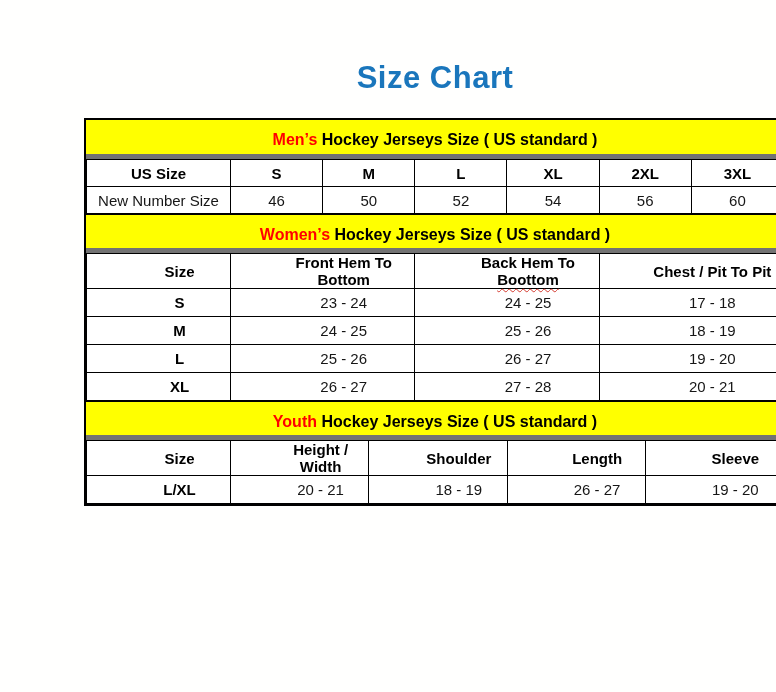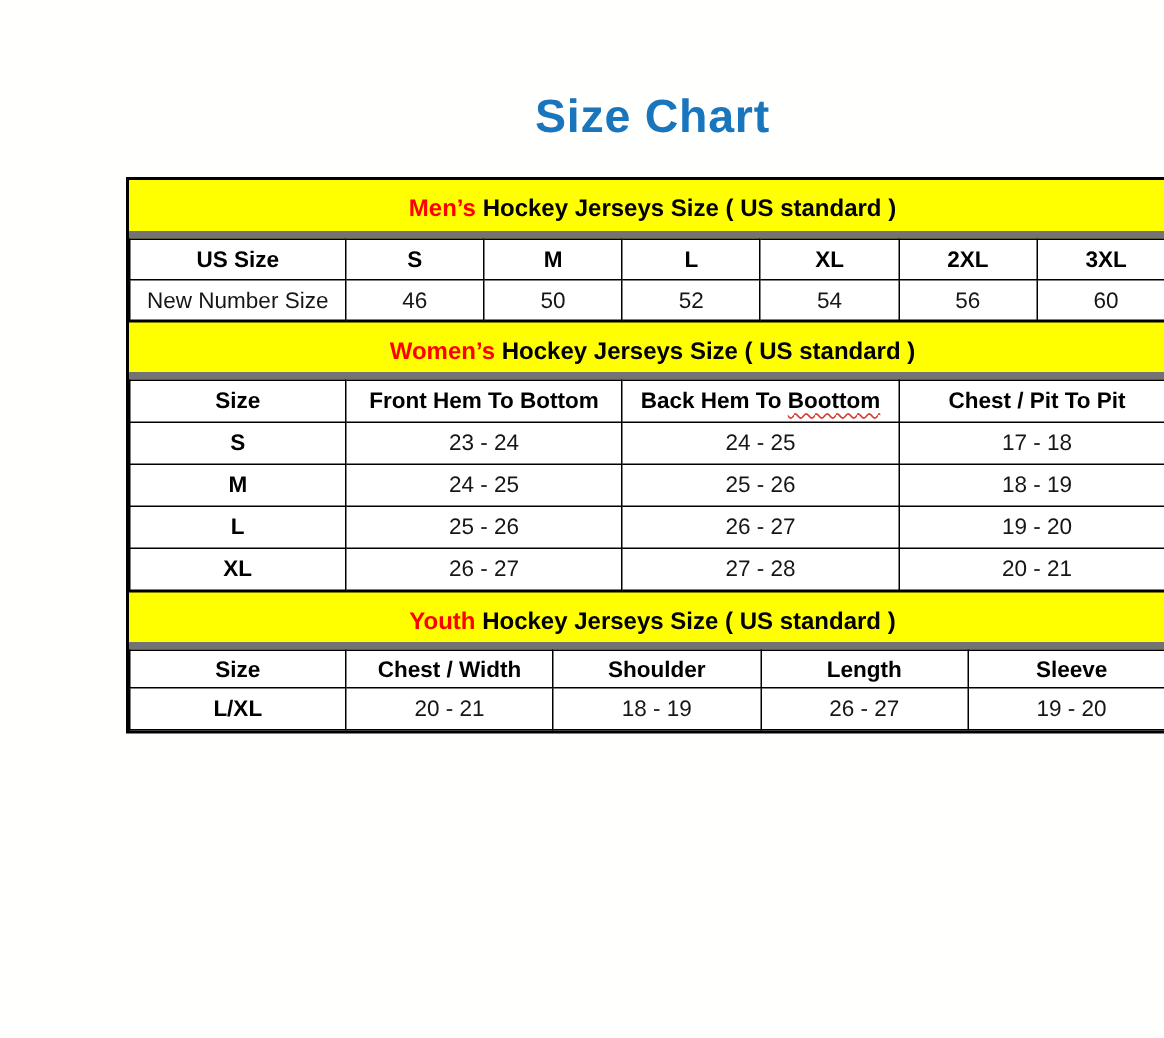--- a/index.html
+++ b/index.html
@@ -45,21 +45,21 @@
     border: 1px solid #000;
     text-align: center;
     vertical-align: middle;
     padding: 0 2px;
     height: 27px;
     font-size: 15px;
     color: #161616;
   }
   th { font-weight: bold; color: #000; font-size: 15px; }
   td.lbl { font-weight: normal; }
-  table.w th, table.w td, table.y th, table.y td { height: 28px; }
+  table.w th, table.w td, table.y th, table.y td { height: 28px; padding-left: 44px; }
   table.y th { height: 25px; }
   .squiggle {
     text-decoration: underline;
     text-decoration-style: wavy;
     text-decoration-color: #d43a2f;
     text-decoration-thickness: 1px;
     text-underline-offset: 3px;
   }
   col.c0 { width: 144px; }
 </style>
@@ -155,21 +155,21 @@
       <colgroup>
           <col class="c0">
           <col>
           <col>
           <col>
           <col>
         </colgroup>
       <tbody>
         <tr>
           <th>Size</th>
-          <th>Chest / Width</th>
+          <th>Height / Width</th>
           <th>Shoulder</th>
           <th>Length</th>
           <th>Sleeve</th>
         </tr>
         <tr>
           <th>L/XL</th>
           <td>20 - 21</td>
           <td>18 - 19</td>
           <td>26 - 27</td>
           <td>19 - 20</td>

